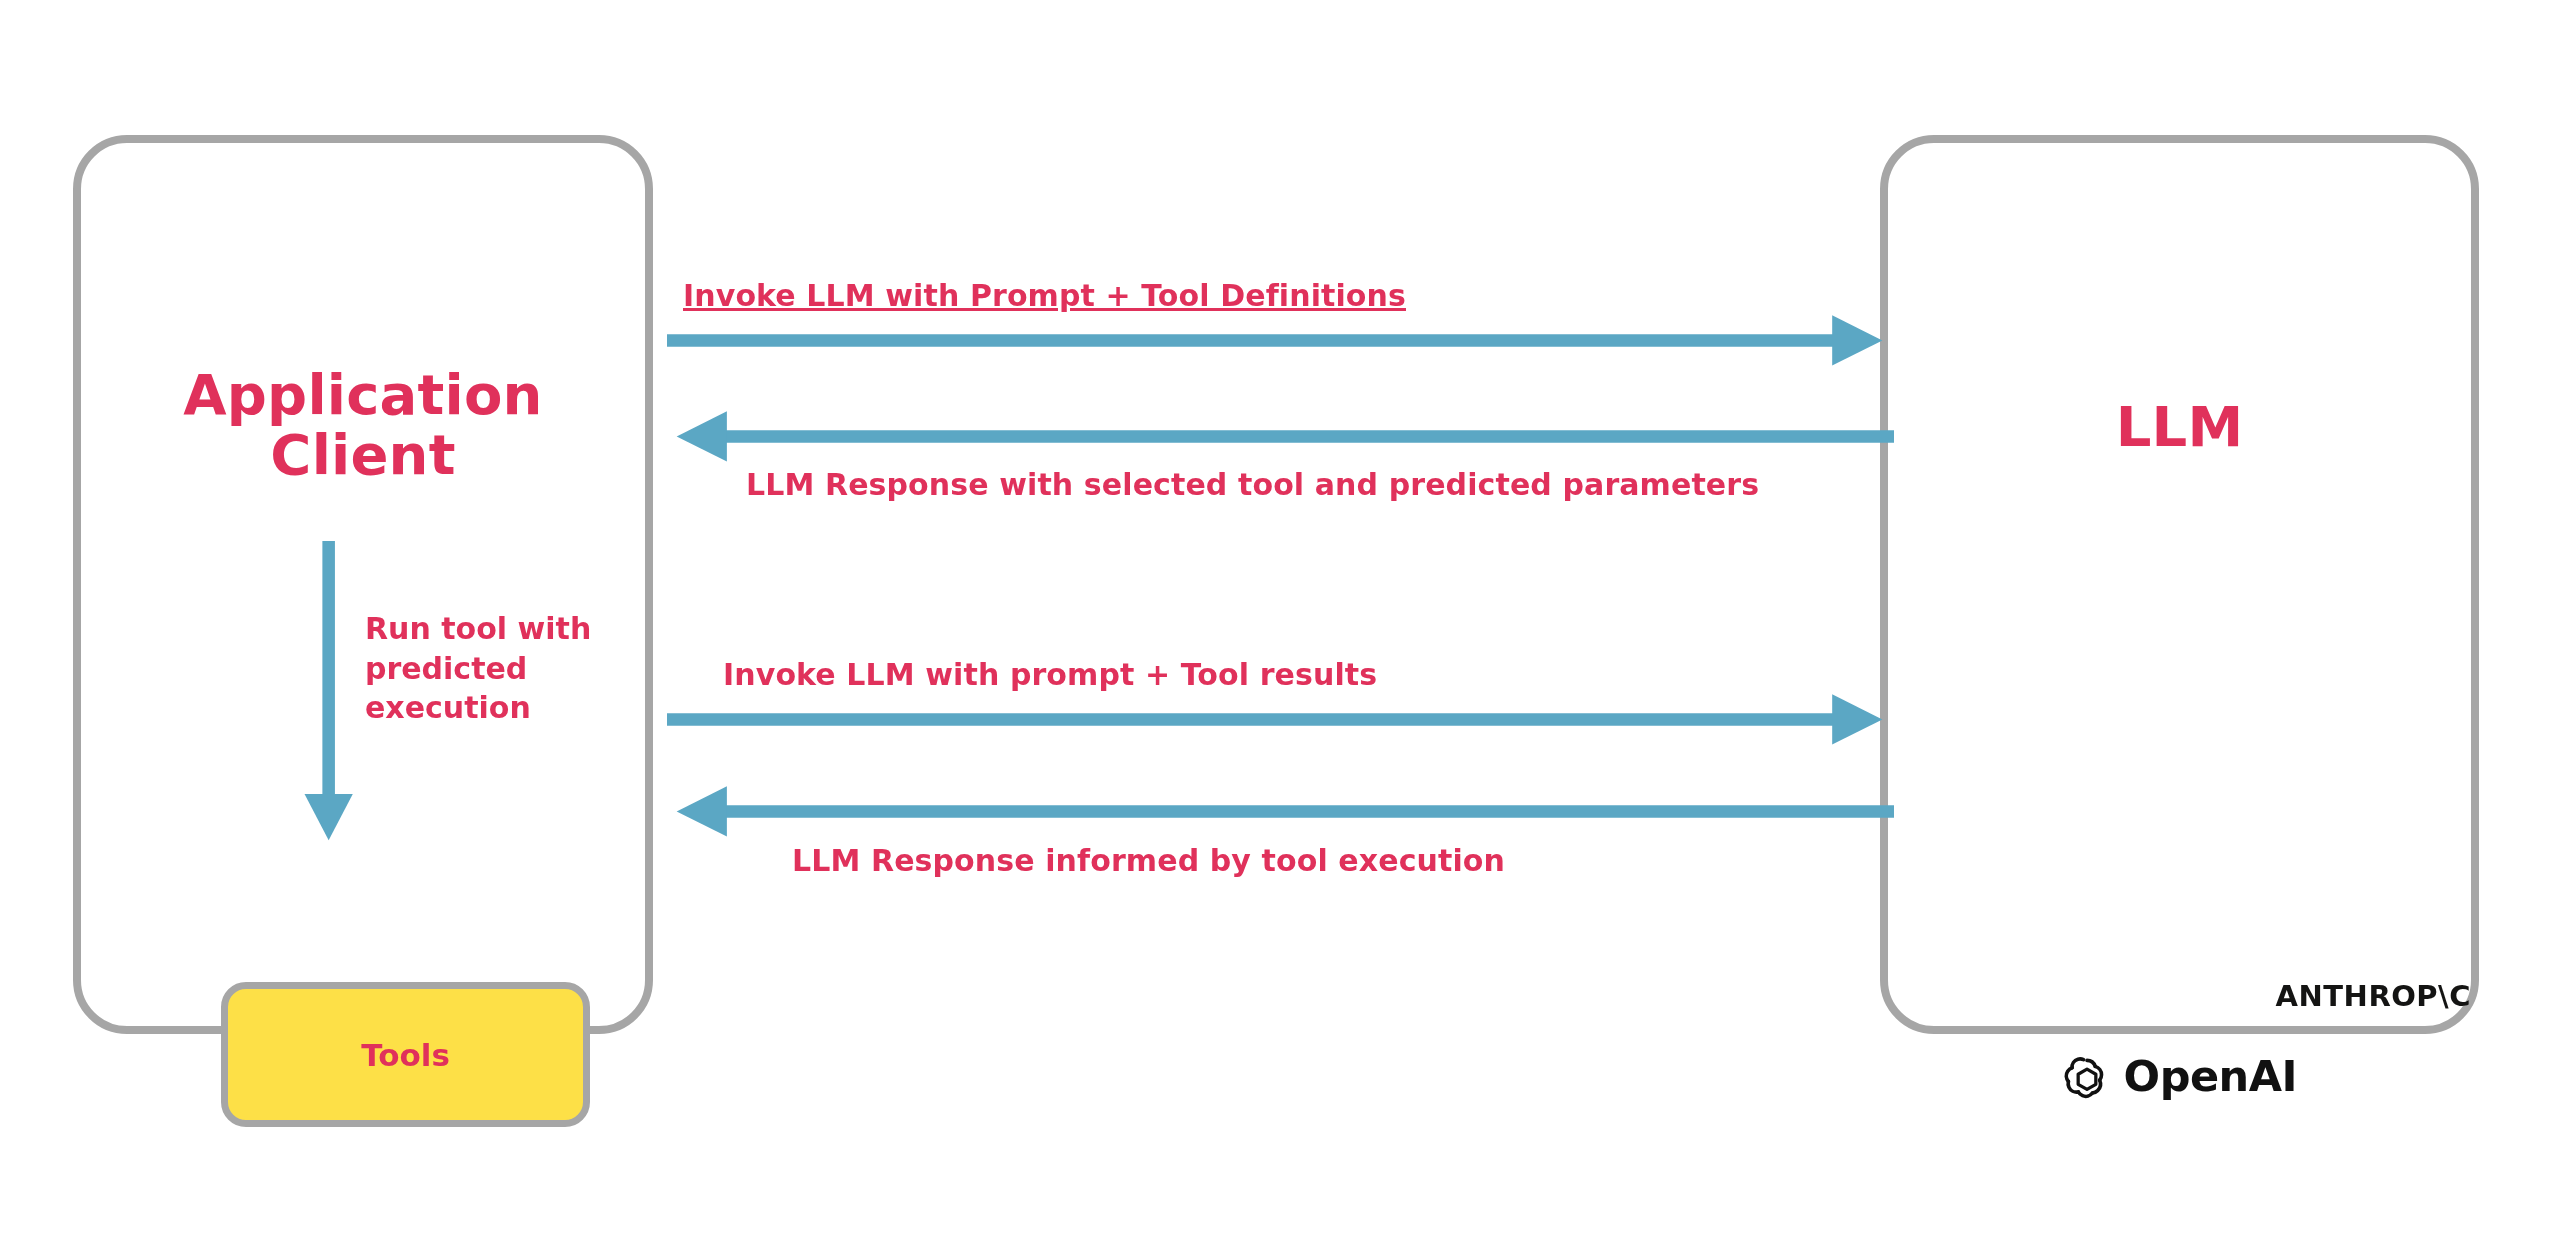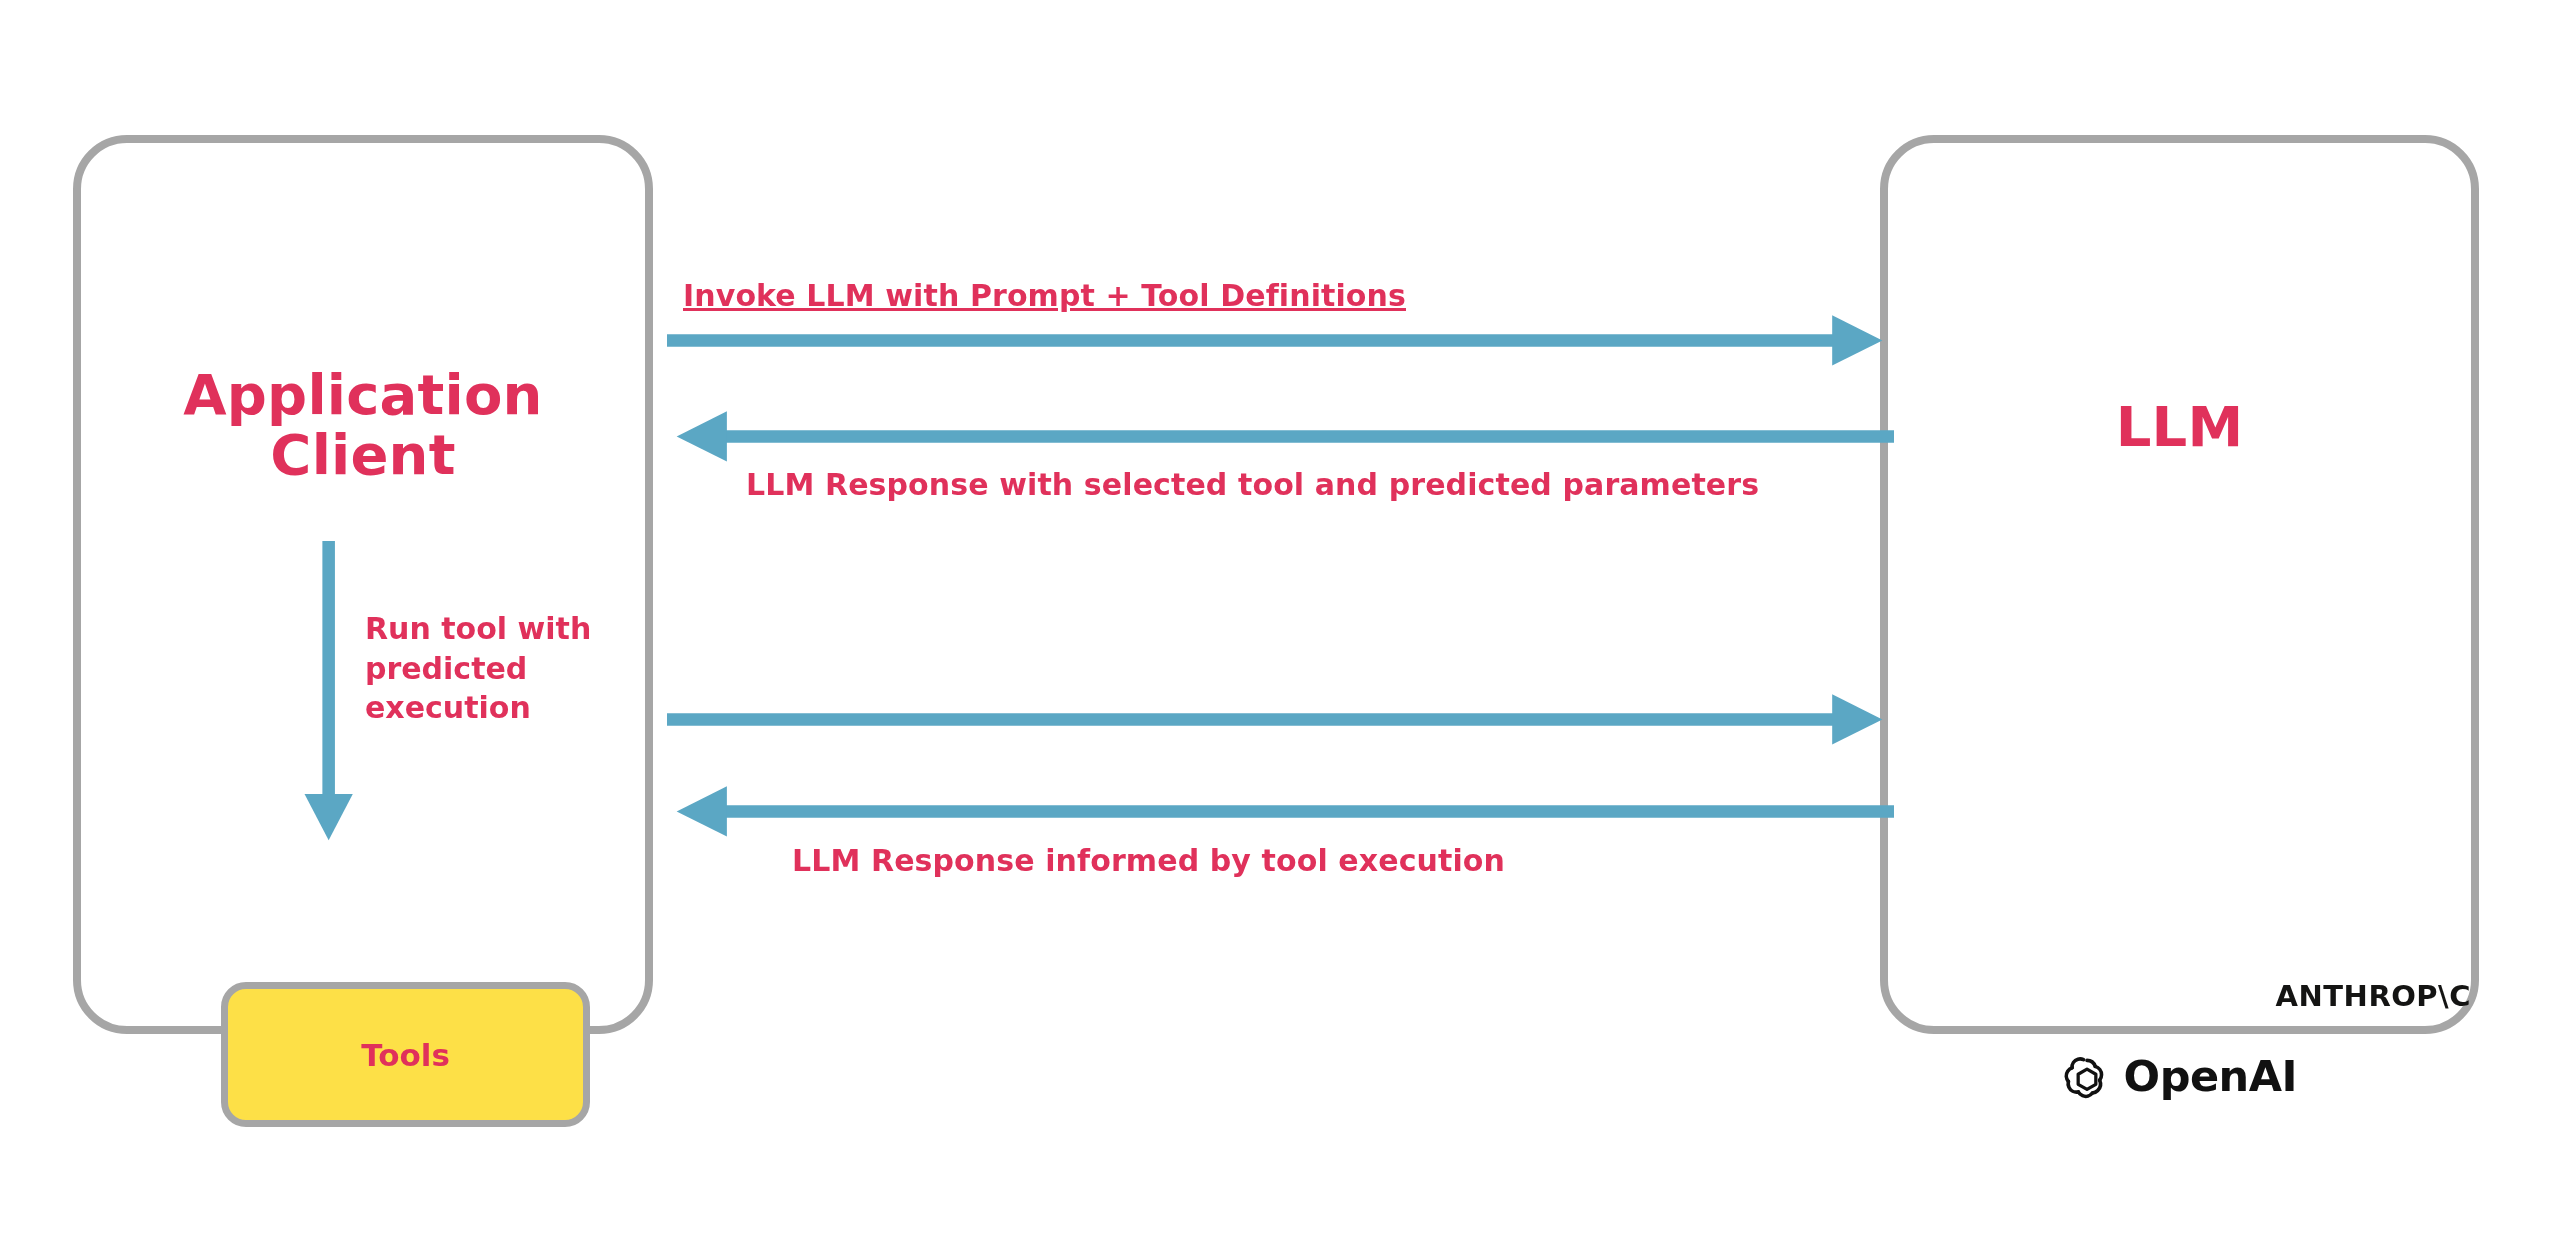--- a/index.html
+++ b/index.html
@@ -204,20 +204,21 @@
   <svg class="arrow-svg" style="left:667px; top:415px;" width="1227" height="39" viewBox="0 0 1270 40">
     <line class="arrow-line" x1="60" y1="22" x2="1270" y2="22"></line>
     <polygon class="arrow-head" points="10,22 62,-4 62,48"></polygon>
   </svg>
   <div id="label-response-1" class="arrow-label">LLM Response with selected tool and predicted parameters</div>
 
   <svg class="arrow-svg" style="left:667px; top:698px;" width="1227" height="39" viewBox="0 0 1270 40">
     <line class="arrow-line" x1="0" y1="22" x2="1210" y2="22"></line>
     <polygon class="arrow-head" points="1258,22 1206,-4 1206,48"></polygon>
   </svg>
+  <div id="label-invoke-2" class="arrow-label">Invoke LLM with prompt + Tool results</div>
 
   <svg class="arrow-svg" style="left:667px; top:790px;" width="1227" height="39" viewBox="0 0 1270 40">
     <line class="arrow-line" x1="60" y1="22" x2="1270" y2="22"></line>
     <polygon class="arrow-head" points="10,22 62,-4 62,48"></polygon>
   </svg>
   <div id="label-response-2" class="arrow-label">LLM Response informed by tool execution</div>
 
 </div>
 
 

